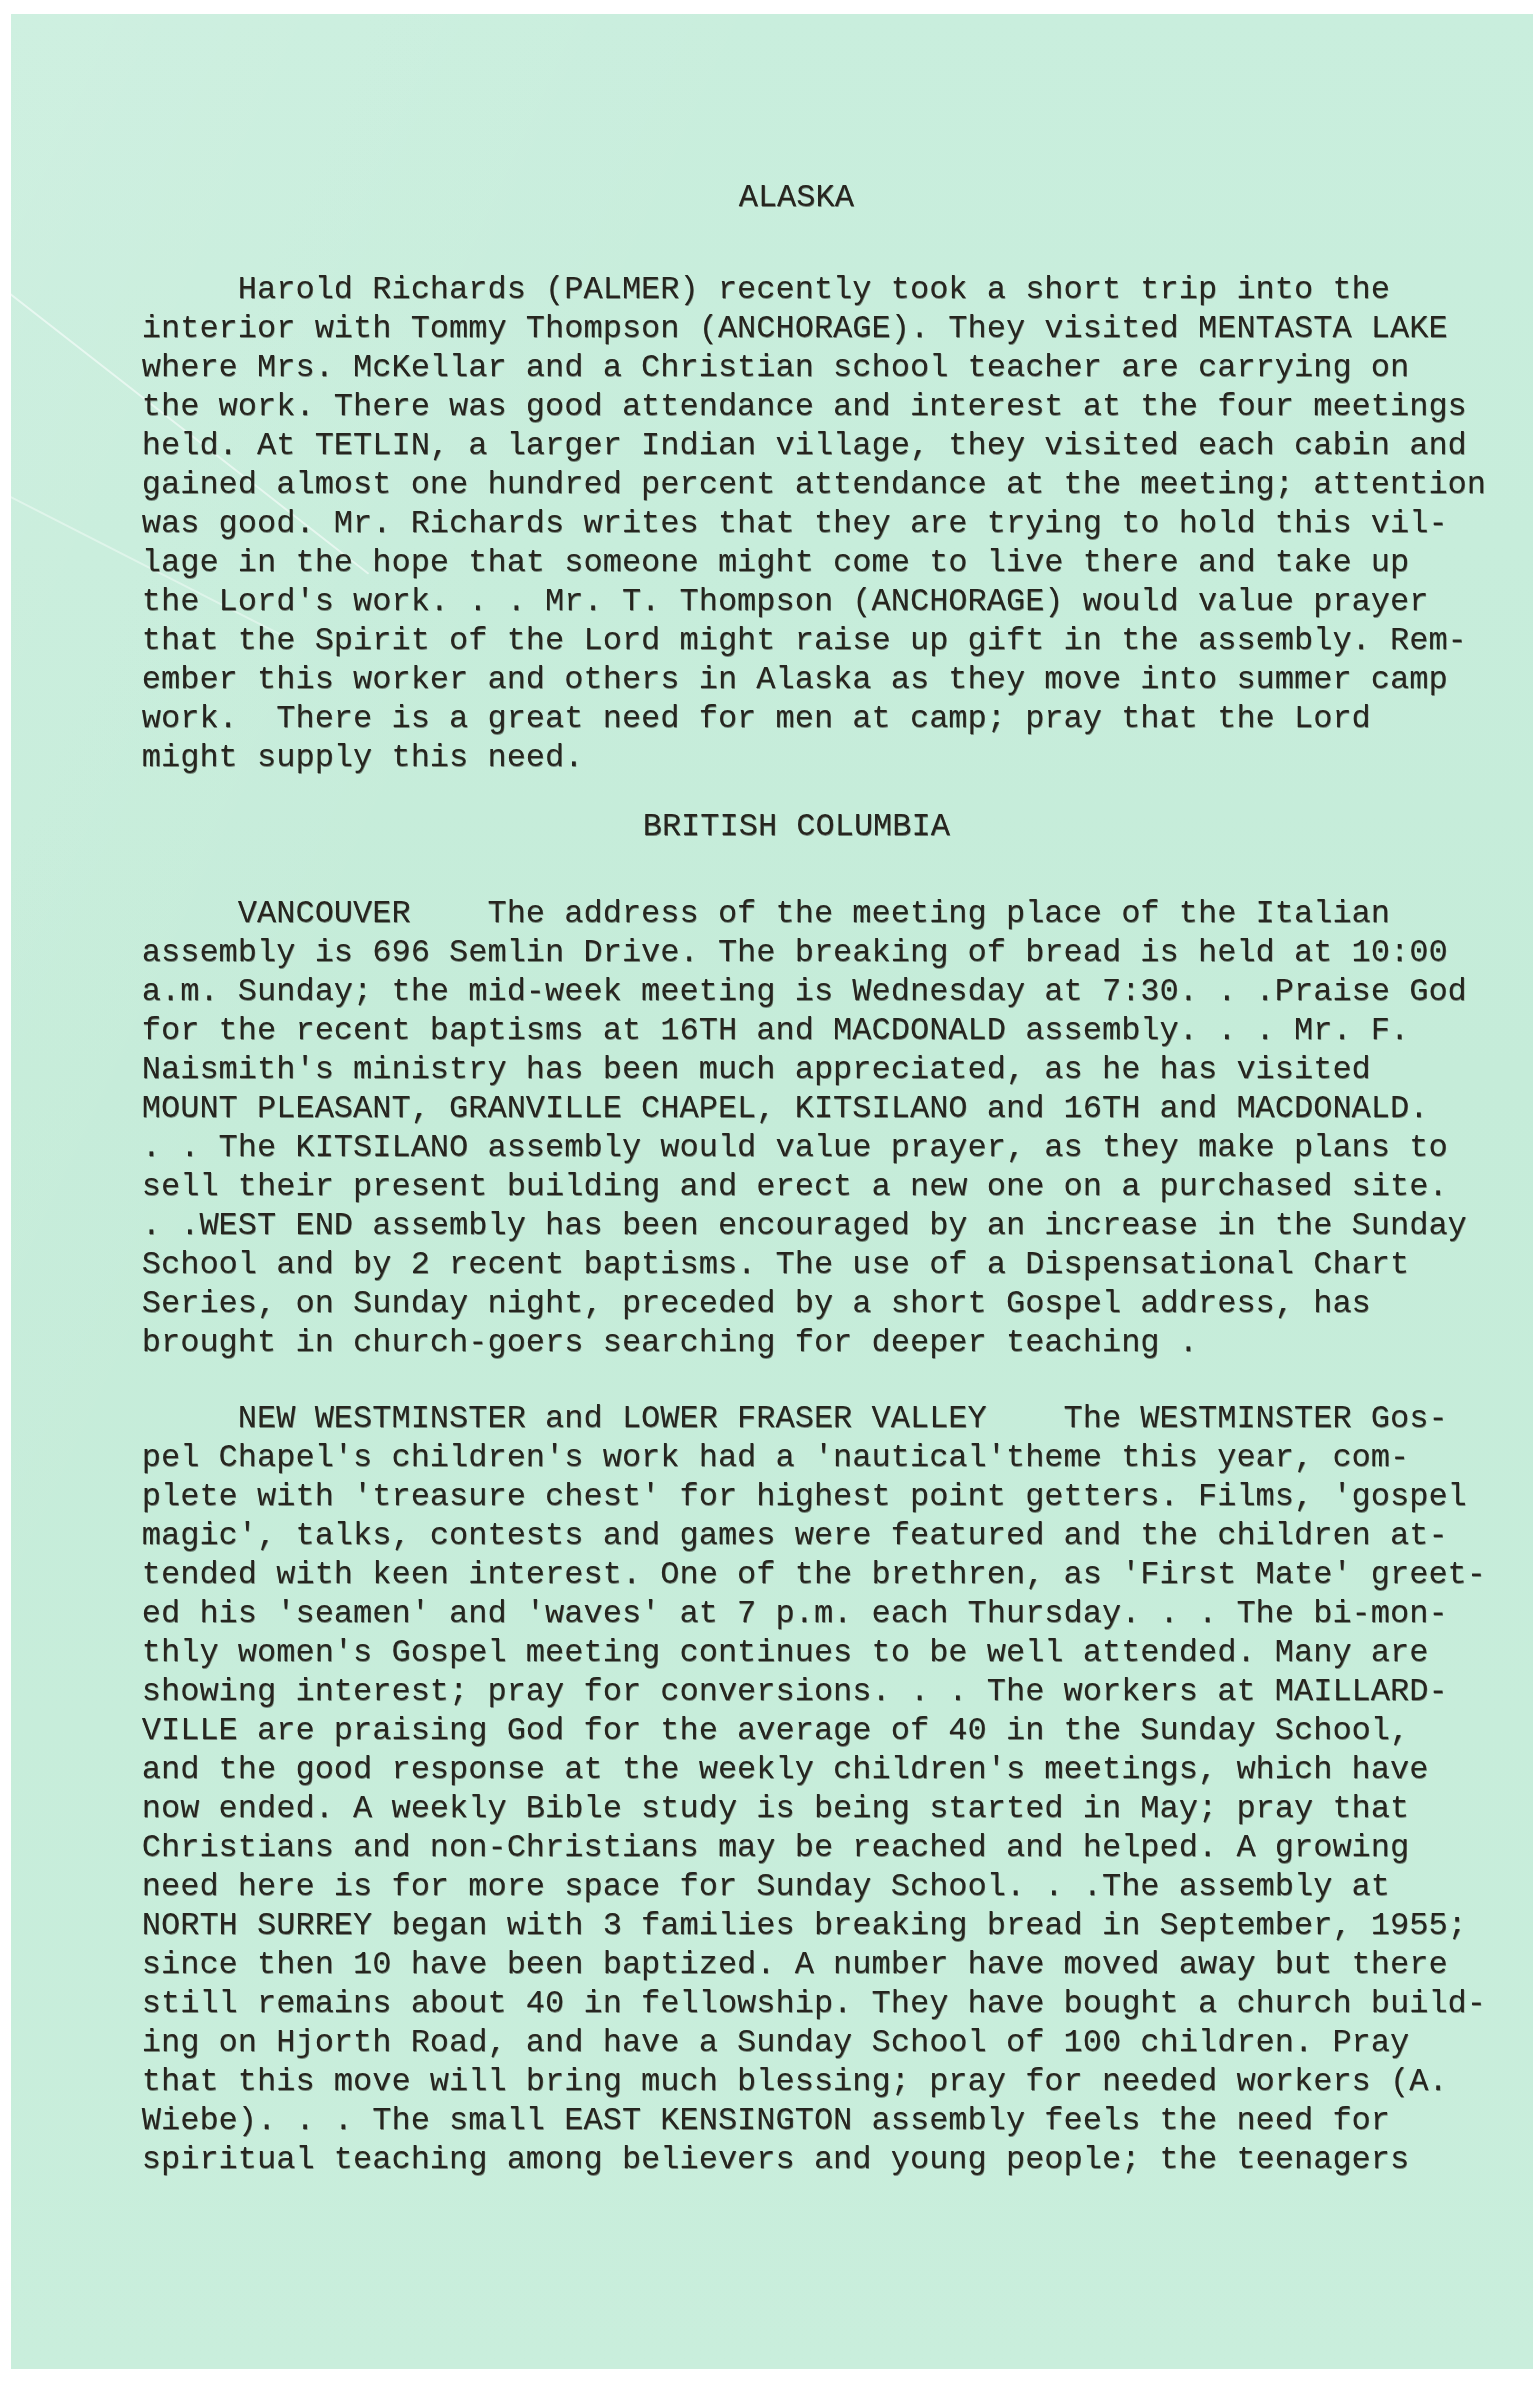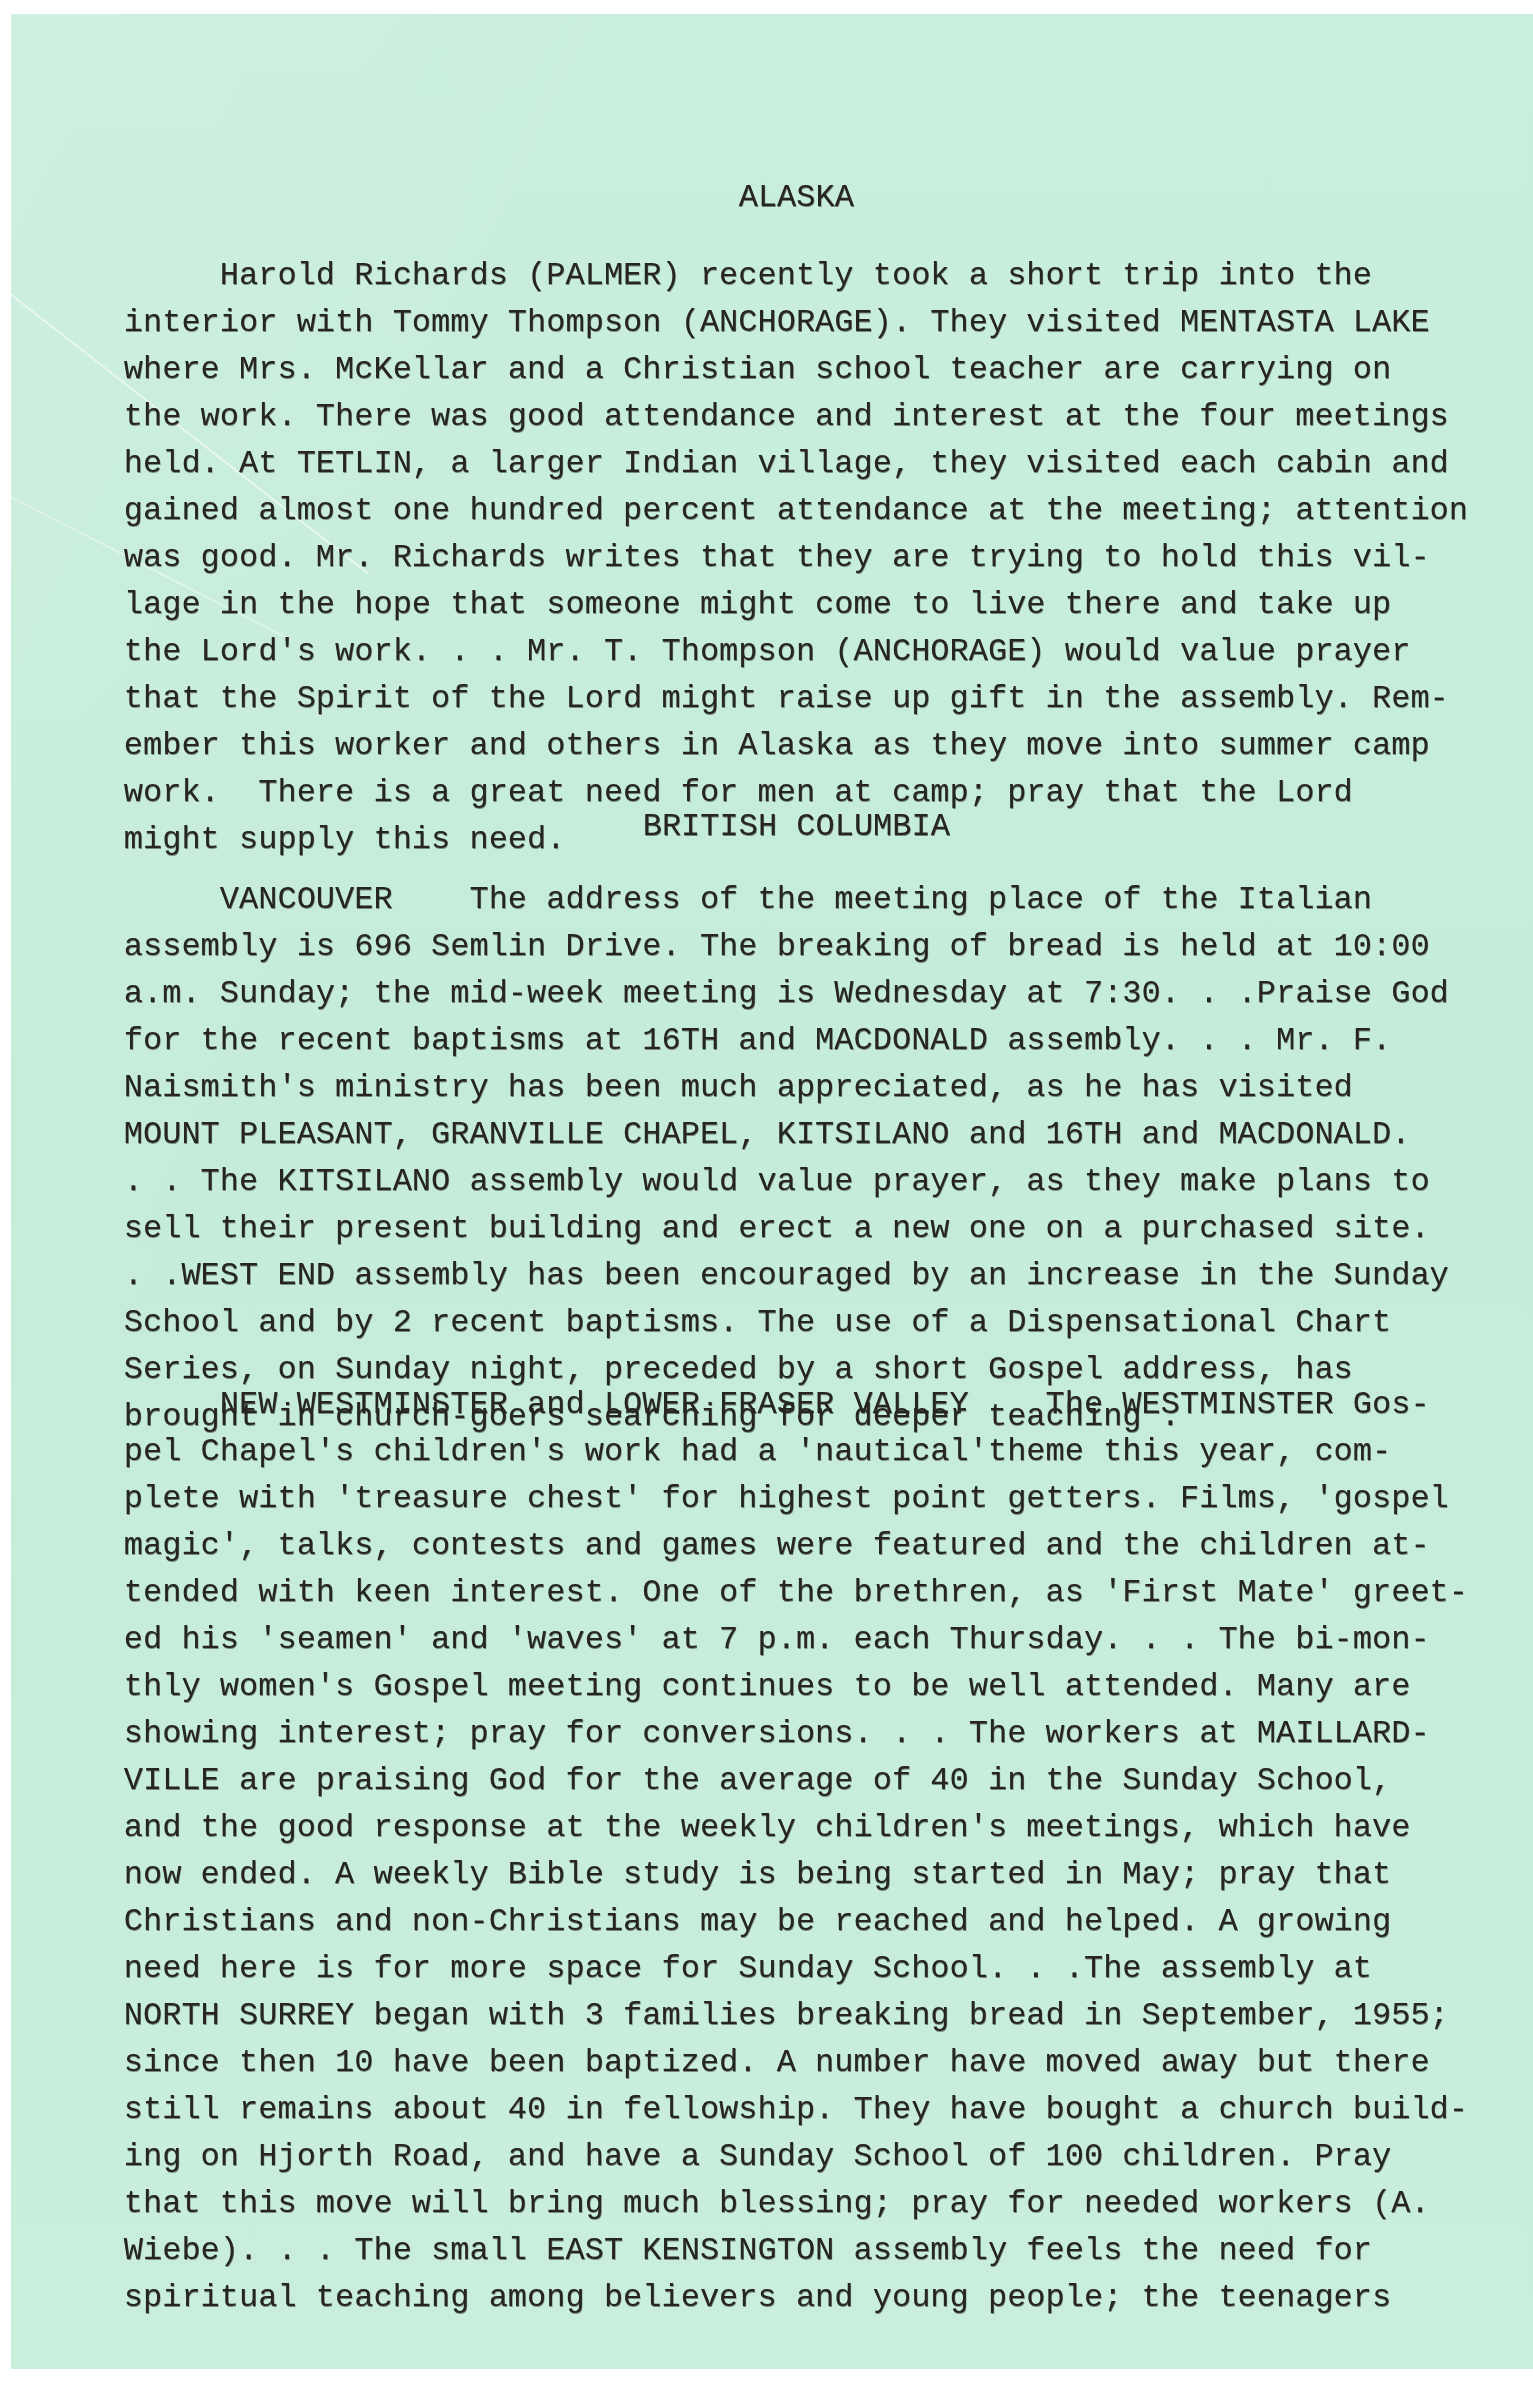--- a/index.html
+++ b/index.html
@@ -57,24 +57,24 @@
     font-family: "Liberation Mono", "DejaVu Sans Mono", monospace;
     font-size: 32px;
     line-height: 39px;
     color: #26251f;
     text-shadow: 0.5px 0.5px 0.6px rgba(38,37,31,0.55);
     white-space: pre;
   }
   .para {
     position: absolute;
     left: 113px;
-    margin: 0;
+    margin: 18px;
     font-family: "Liberation Mono", "DejaVu Sans Mono", monospace;
     font-size: 32px;
-    line-height: 47px;
+    line-height: 39px;
     color: #26251f;
     text-shadow: 0.5px 0.5px 0.6px rgba(38,37,31,0.5);
     white-space: pre;
   }
   .pageno {
     position: absolute;
     left: 0;
     top: 2270px;
     width: 100%;
     text-align: center;

